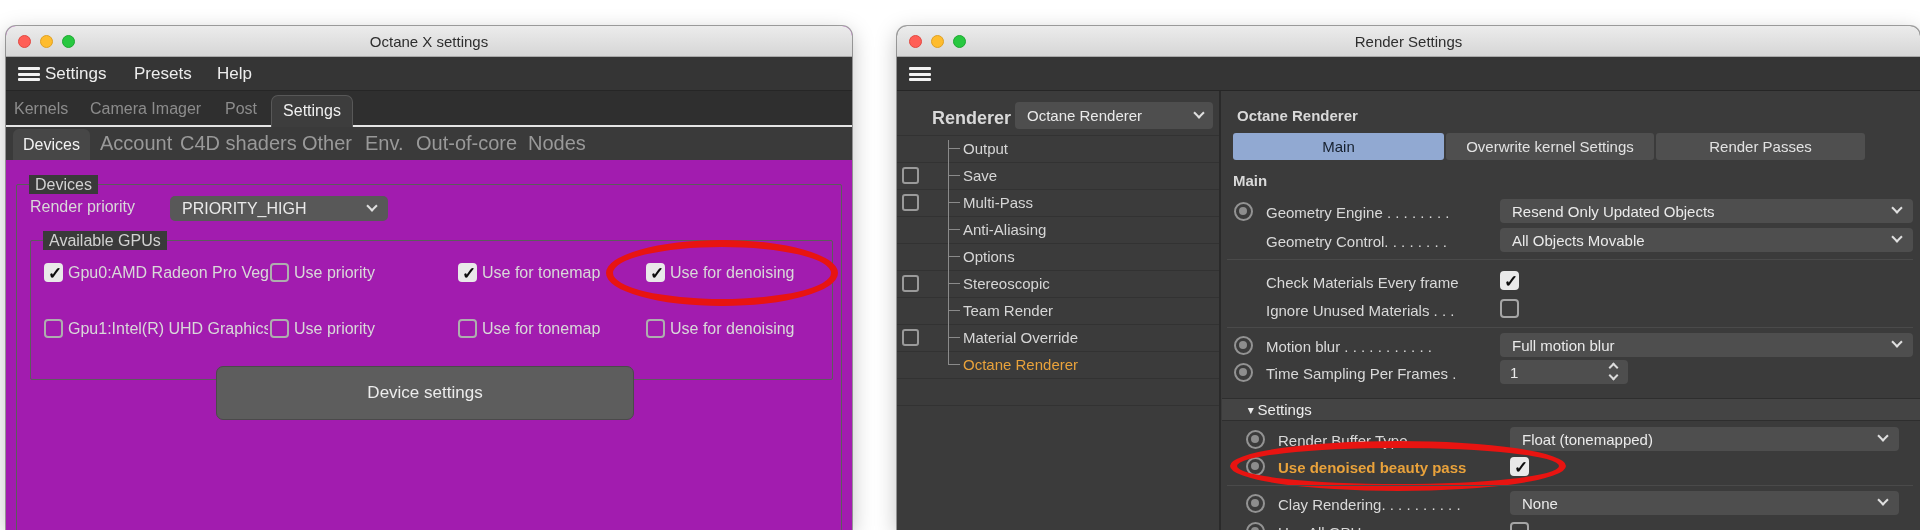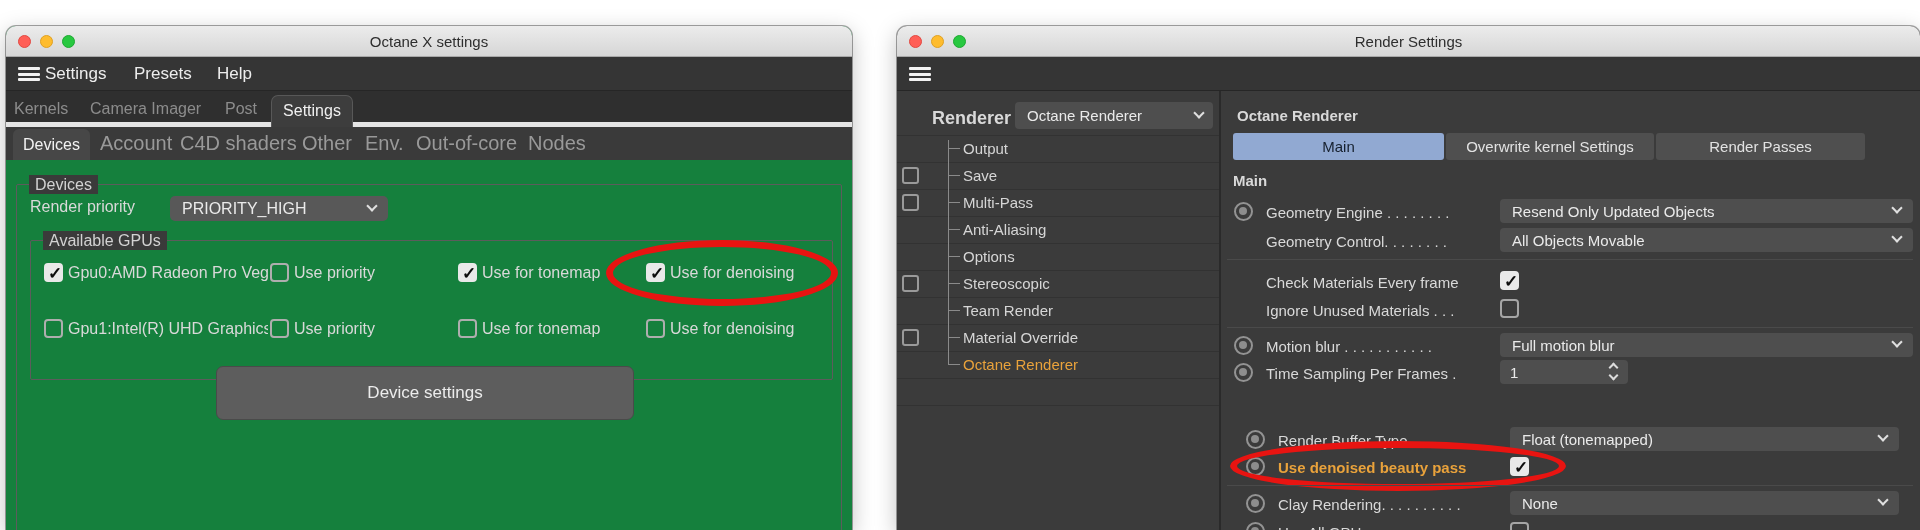--- a/index.html
+++ b/index.html
@@ -1,39 +1,39 @@
 <!DOCTYPE html>
 <html><head>
 <meta charset="utf-8">
 <style>
   html,body{margin:0;padding:0;background:#ffffff;}
   *{box-sizing:border-box;font-family:"Liberation Sans",sans-serif;}
   #stage{position:relative;width:1920px;height:530px;background:#ffffff;overflow:hidden;}
 
   .window{position:absolute;top:26px;height:504px;overflow:hidden;border-radius:10px 10px 0 0;
-          box-shadow:0 0 0 1px rgba(0,0,0,.35),0 6px 22px rgba(0,0,0,.25);background:#15803d;}
+          box-shadow:0 0 0 1px rgba(0,0,0,.35),0 6px 22px rgba(0,0,0,.25);background:#a21caf;}
   #win-left{left:6px;width:846px;}
   #win-right{left:897px;width:1023px;}
 
   .titlebar{position:absolute;left:0;top:0;right:0;height:31px;
             background:linear-gradient(#ececec,#d6d6d6);border-bottom:1px solid #a8a8a8;}
   .title{position:absolute;left:0;right:0;top:0;height:31px;line-height:31px;text-align:center;
          color:#2e2e2e;font-size:15px;}
   .light{position:absolute;top:9px;width:13px;height:13px;border-radius:50%;}
   .light.red{left:12px;background:#ff5f57;border:1px solid #e14942;}
   .light.yellow{left:34px;background:#febc2e;border:1px solid #dfa023;}
   .light.green{left:56px;background:#28c840;border:1px solid #1ea832;}
 
   .menubar{position:absolute;left:0;top:31px;right:0;height:34px;background:#353535;border-bottom:1px solid #262626;}
   .hamburger{position:absolute;left:12px;top:10px;width:22px;height:14px;cursor:pointer;}
   .hamburger i{display:block;height:3px;background:#f2f2f2;margin-bottom:2.5px;border-radius:1px;}
   .menu-item{position:absolute;top:0;height:34px;line-height:34px;color:#ededed;font-size:17px;}
 
   
-  .tabbar{position:absolute;left:0;top:65px;right:0;height:36px;background:#2f2f2f;border-bottom:5px solid #e5e5e5;}
+  .tabbar{position:absolute;left:0;top:65px;right:0;height:36px;background:#2f2f2f;border-bottom:2px solid #e5e5e5;}
   .tab{position:absolute;top:0;height:36px;line-height:36px;font-size:16px;color:#8c8c8c;}
   .tab-active-box{position:absolute;top:4px;height:32px;background:#3d3d3d;border:1px solid #585858;border-bottom:none;
                   border-radius:7px 7px 0 0;color:#f0f0f0;font-size:16px;line-height:30px;text-align:center;}
   .subtabbar{position:absolute;left:0;top:101px;right:0;height:33px;background:#3a3a3a;}
   .subtab{position:absolute;top:0;height:33px;line-height:33px;font-size:20px;color:#999999;}
   .subtab-active-box{position:absolute;top:2px;height:31px;background:#474747;border-radius:6px 6px 0 0;
                      color:#f2f2f2;font-size:16px;line-height:31px;text-align:center;}
 
   .fieldset{position:absolute;border:1px solid #5c5c5c;border-radius:2px;}
   .legend{position:absolute;top:-10px;left:12px;background:#3a3a3a;padding:0 6px;color:#d2d2d2;font-size:16px;line-height:19px;}
@@ -264,20 +264,23 @@
     <span class="knob" style="left:337px;top:337px"></span>
     <span class="rlbl" style="left:369px;top:339px">Time Sampling Per Frames .</span>
     <div class="num" style="left:603px;top:334px;width:128px;height:24px">
       <span class="val">1</span>
       <span class="stepper">
           <i class="up"></i>
           <i class="dn"></i>
         </span>
     </div>
 
+    <div class="band" style="left:325px;top:372px;width:698px;height:23px">
+      <span class="rlbl" style="left:25px;top:2px;color:#ececec"><span class="tri">▾</span><span>Settings</span></span>
+    </div>
 
     <span class="knob" style="left:349px;top:404px"></span>
     <span class="rlbl" style="left:381px;top:406px">Render Buffer Type . . . . . .</span>
     <div class="dd dd-dark" style="left:613px;top:401px;width:389px;height:24px">
       <span class="dd-t">Float (tonemapped)</span>
       <i class="chev"></i>
     </div>
 
     <span class="knob" style="left:349px;top:431px"></span>
     <span class="rlbl b" style="left:381px;top:433px;color:#e9a23b">Use denoised beauty pass</span>

